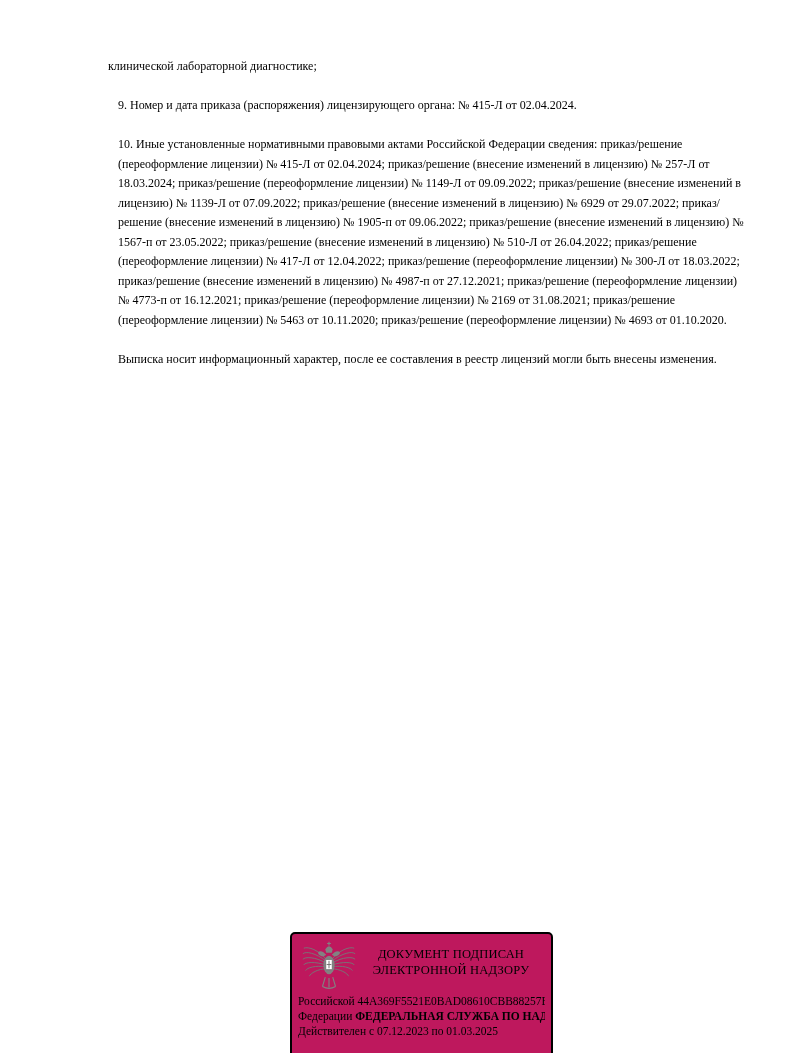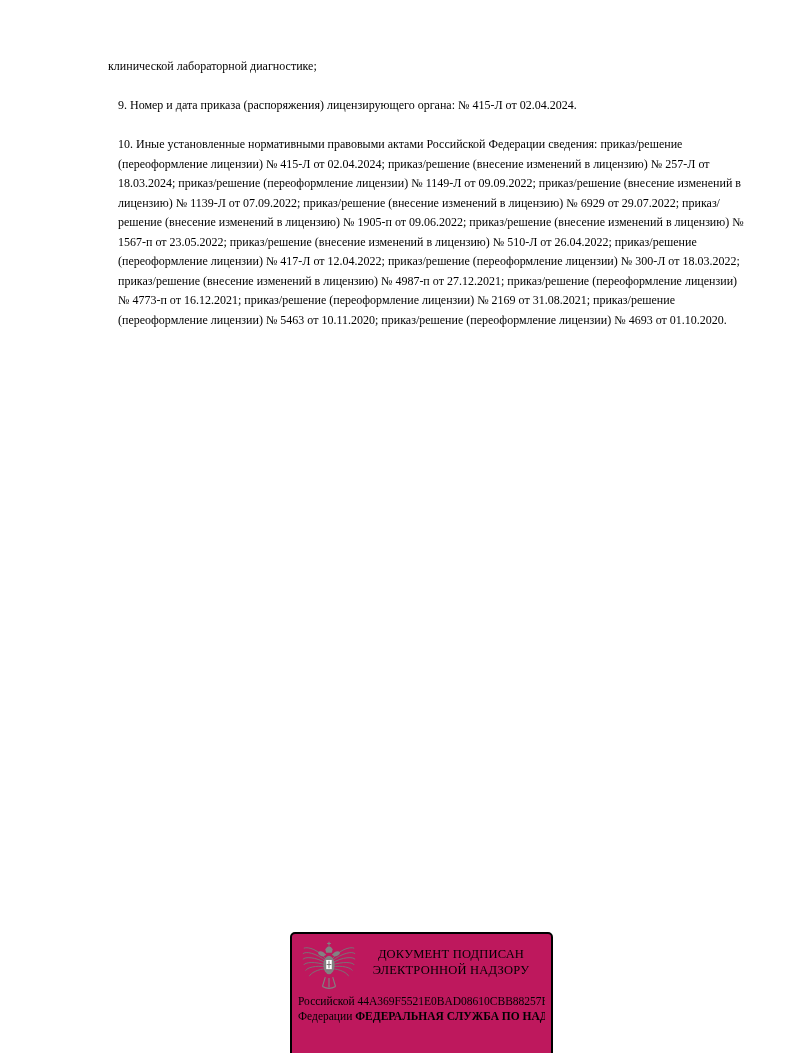--- a/index.html
+++ b/index.html
@@ -65,20 +65,21 @@
 
   <div class="doc-body">
     <div>
       <div class="cont-line">клинической лабораторной диагностике;</div>
     </div>
 
     <p class="para">9. Номер и дата приказа (распоряжения) лицензирующего органа: № 415-Л от 02.04.2024.</p>
 
     <p class="para">10. Иные установленные нормативными правовыми актами Российской Федерации сведения: приказ/решение (переоформление лицензии) № 415-Л от 02.04.2024; приказ/решение (внесение изменений в лицензию) № 257-Л от 18.03.2024; приказ/решение (переоформление лицензии) № 1149-Л от 09.09.2022; приказ/решение (внесение изменений в лицензию) № 1139-Л от 07.09.2022; приказ/решение (внесение изменений в лицензию) № 6929 от 29.07.2022; приказ/решение (внесение изменений в лицензию) № 1905-п от 09.06.2022; приказ/решение (внесение изменений в лицензию) № 1567-п от 23.05.2022; приказ/решение (внесение изменений в лицензию) № 510-Л от 26.04.2022; приказ/решение (переоформление лицензии) № 417-Л от 12.04.2022; приказ/решение (переоформление лицензии) № 300-Л от 18.03.2022; приказ/решение (внесение изменений в лицензию) № 4987-п от 27.12.2021; приказ/решение (переоформление лицензии) № 4773-п от 16.12.2021; приказ/решение (переоформление лицензии) № 2169 от 31.08.2021; приказ/решение (переоформление лицензии) № 5463 от 10.11.2020; приказ/решение (переоформление лицензии) № 4693 от 01.10.2020.</p>
 
+    <p class="para">Выписка носит информационный характер, после ее составления в реестр лицензий могли быть внесены изменения.</p>
   </div>
 
   <div class="stamp">
     <div class="stamp-header">
       <span class="emblem">
         <svg width="56" height="52" viewBox="0 0 60 54" xmlns="http://www.w3.org/2000/svg">
           <g stroke="#767676" fill="none" stroke-width="1">
             <path d="M27 21 C19 11 8 7 3 9"></path>
             <path d="M27 23 C16 14 5 12 2 15"></path>
             <path d="M27 25 C15 18 4 18 2 21"></path>
@@ -116,15 +117,18 @@
     <div class="stamp-row first">
       <span>Российской</span>
       <span>44A369F5521E0BAD08610CBB88257ED3</span>
     </div>
 
     <div class="stamp-row">
       <span>Федерации</span>
       <span class="bold">ФЕДЕРАЛЬНАЯ СЛУЖБА ПО НАДЗОРУ В С</span>
     </div>
 
+    <div class="stamp-row">
+      <span>Действителен с 07.12.2023 по 01.03.2025</span>
+    </div>
   </div>
 
 </div>
 
 </body></html>

